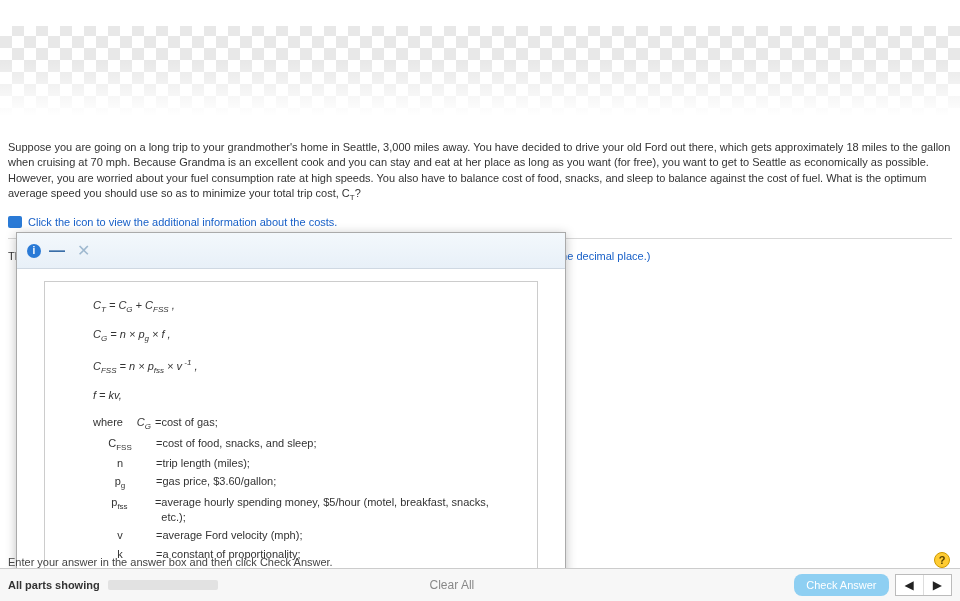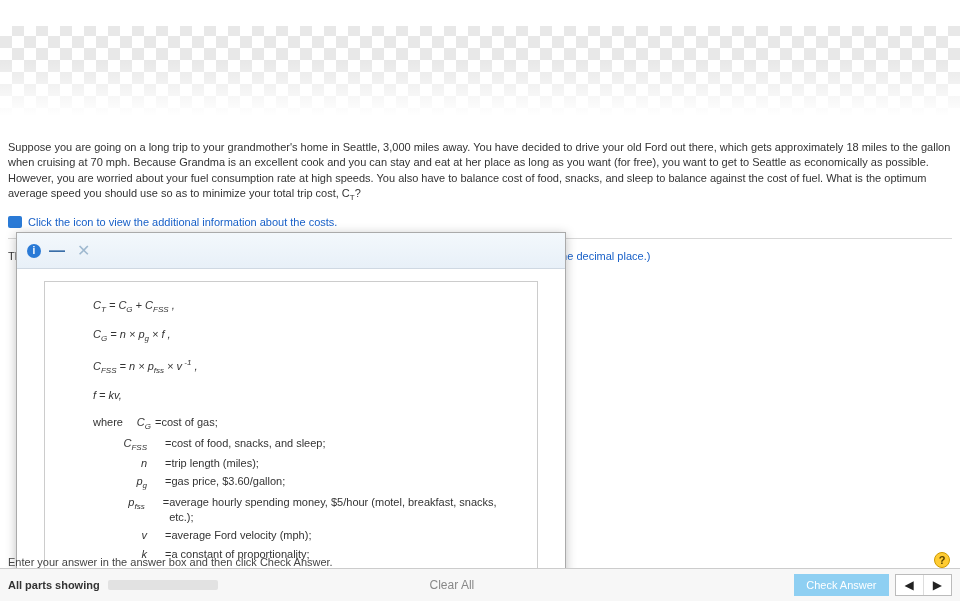--- a/index.html
+++ b/index.html
@@ -60,42 +60,42 @@
   .dlg-body { padding:12px 27px;}
   .formula-box {
     border:1px solid #ccc; padding:16px 28px 10px 48px; font-size:11px; line-height:1.4;
   }
   .formula-box .eq { margin-bottom:12px; font-style:italic;}
   .sub{font-size:8px; vertical-align:sub;}
   .sup{font-size:8px; vertical-align:super;}
   .where { margin-top:6px;}
   .where-row { display:flex; margin-bottom:3px;}
   .wl { width:18px; text-align:right; margin-right:4px; font-style:italic;}
-  .wl2 { width:54px; text-align:right; margin-right:18px; font-style:italic;}
+  .wl2 { width:54px; text-align:center; margin-right:9px; }
   .dlg-footer { text-align:center; padding:8px 0 12px 0;}
   .instr {
     position:absolute; top:556px; left:8px; font-size:11px; color:#444;
   }
   .help-q {
     position:absolute; top:552px; right:10px; width:16px; height:16px;
     border-radius:50%; background:#ffcc33; border:1px solid #cc9900;
     color:#5a4300; font-weight:bold; display:flex; align-items:center;
     justify-content:center; font-size:11px; cursor:pointer;
   }
   .footer-bar {
     position:absolute; bottom:0; left:0; right:0; height:26px;
     border-top:1px solid #ccc; background:#f7f7f7;
     display:flex; align-items:center; padding:16px 8px;
   }
   .fb-label { font-weight:bold; font-size:11px; margin-right:8px;}
   .prog-outer { width:110px; height:10px; background:#e2e2e2; border-radius:2px;}
   .prog-inner { width:68%; height:100%; background:#3f8fd6; border-radius:2px;}
   .clear-all { margin-left:auto; margin-right:320px; color:#888; font-size:12px; cursor:pointer;}
   .check-btn {
-    background:#8ecff2; color:#fff; padding:5px 12px; border-radius:0;
+    background:#8ecff2; color:#fff; padding:5px 12px; border-radius:8px;
     font-size:11px; margin-right:6px; cursor:pointer;
   }
   .nav-box { border:1px solid #bbb; background:#fff; display:flex;}
   .nav-btn { padding:3px 9px; font-size:12px; cursor:pointer; color:#222;}
   .nav-btn + .nav-btn { border-left:1px solid #ddd;}
 </style>
 </head>
 <body>
 
 <div class="checker-top"></div>

